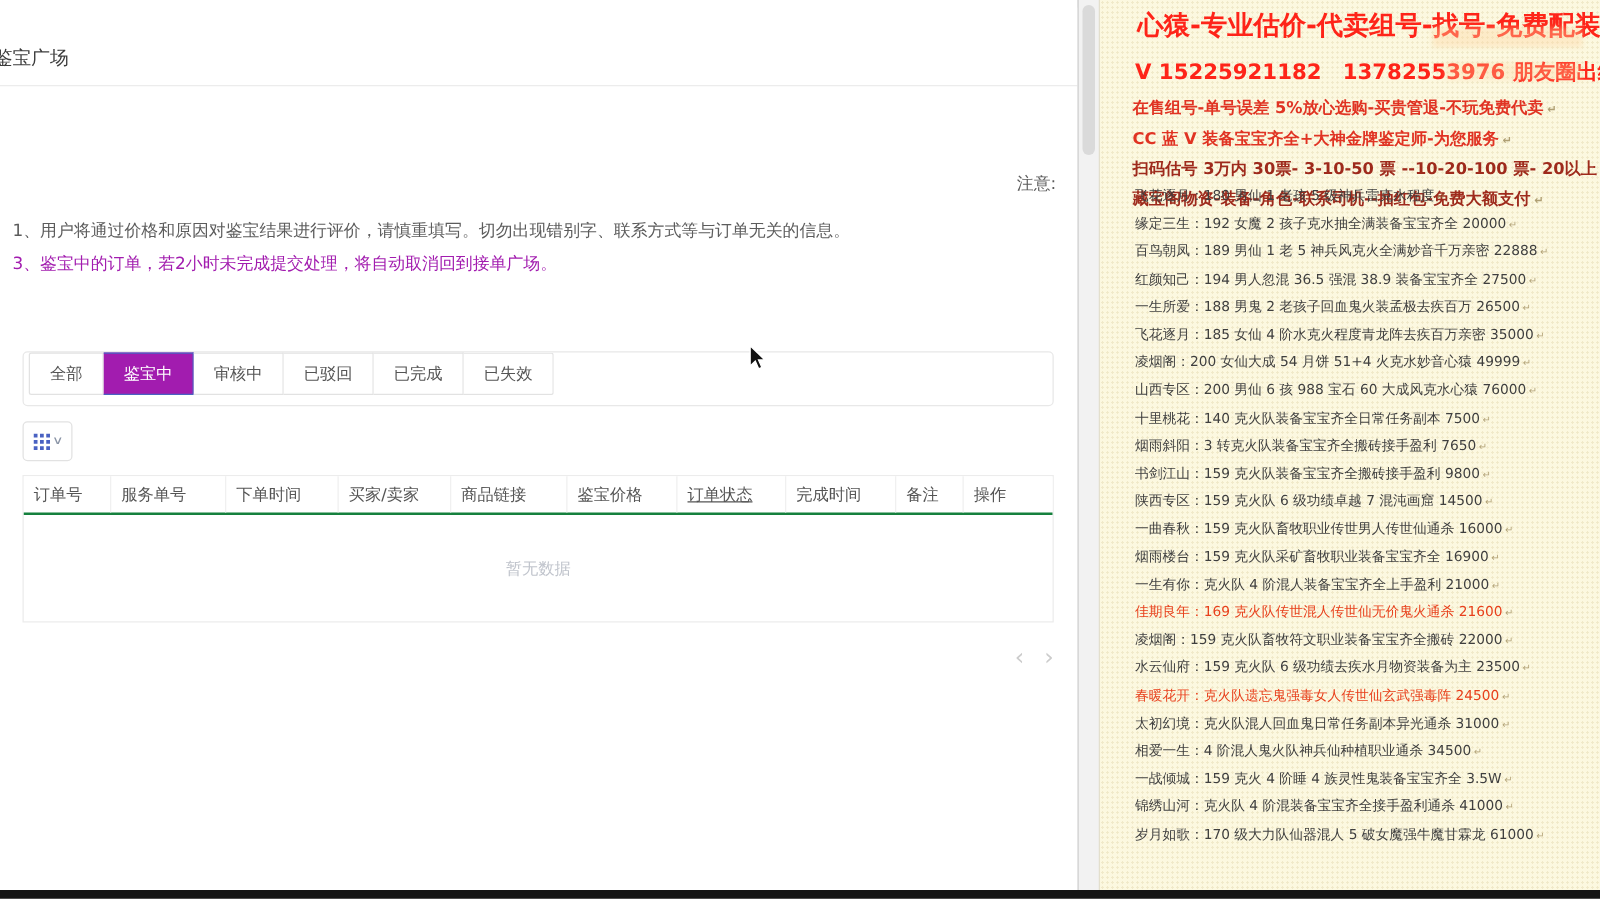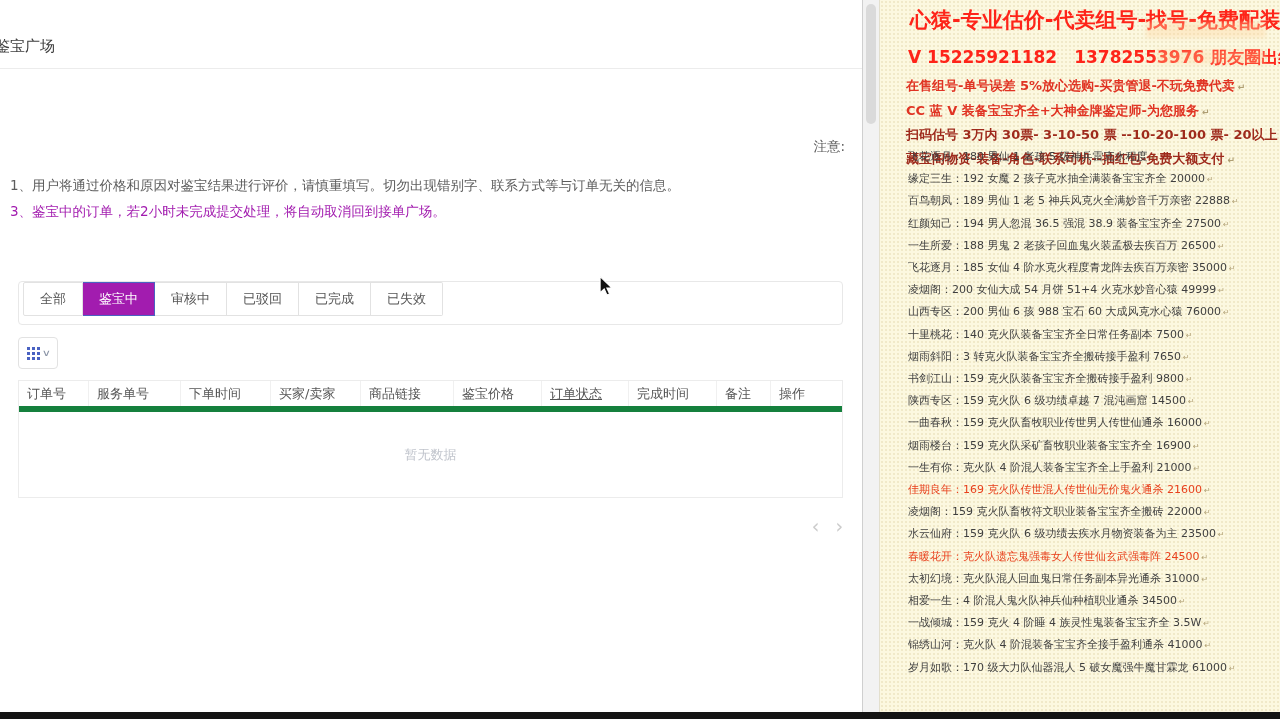--- a/index.html
+++ b/index.html
@@ -33,21 +33,21 @@
   .filter-btn:first-child { border-left:1px solid #e2e2e2; border-radius:2px 0 0 2px; }
   .filter-btn:last-child { border-radius:0 2px 2px 0; }
   .filter-btn.active { background:#a21caf; border-color:#4a62c2; color:#fff; }
 
   .grid-btn { position:absolute; left:18px; top:337px; width:40px; height:32px; border:1px solid #e2e2e2; border-radius:4px; display:flex; align-items:center; justify-content:center; gap:3px; cursor:pointer; background:#fff; }
   .grid-glyph { width:13px; height:13px; display:grid; grid-template-columns:repeat(3,3px); grid-template-rows:repeat(3,3px); gap:2px; }
   .grid-glyph i { background:#4a62c2; display:block; }
   .grid-chevron { font-size:9px; color:#8a94a6; transform:scaleX(1.4); }
 
   .order-table { position:absolute; left:18px; top:380px; width:825px; border:1px solid #ececec; }
-  .thead { display:flex; height:31px; border-bottom:6px solid #15803d; background:#fff; }
+  .thead { display:flex; height:31px; border-bottom:2px solid #15803d; background:#fff; }
   .th { font-size:13px; color:#555; display:flex; align-items:center; padding-left:8px; border-right:1px solid #f0f0f0; overflow:hidden; white-space:nowrap; }
   .th:last-child { border-right:none; }
   .tbody { height:85px; position:relative; }
   .empty-text { position:absolute; left:0; right:0; top:50%; transform:translateY(-50%); text-align:center; font-size:13px; color:#c0c4cc; }
 
   .pagination { position:absolute; left:0; top:512px; width:843px; display:flex; justify-content:flex-end; gap:16px; color:#ccc; font-size:19px; }
   .page-arrow { cursor:pointer; line-height:28px; }
 
   .cursor { position:absolute; left:598px; top:276px; z-index:50; }
 

